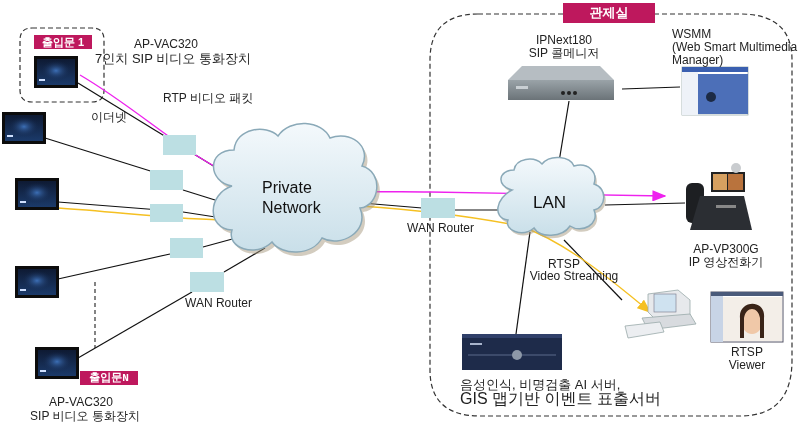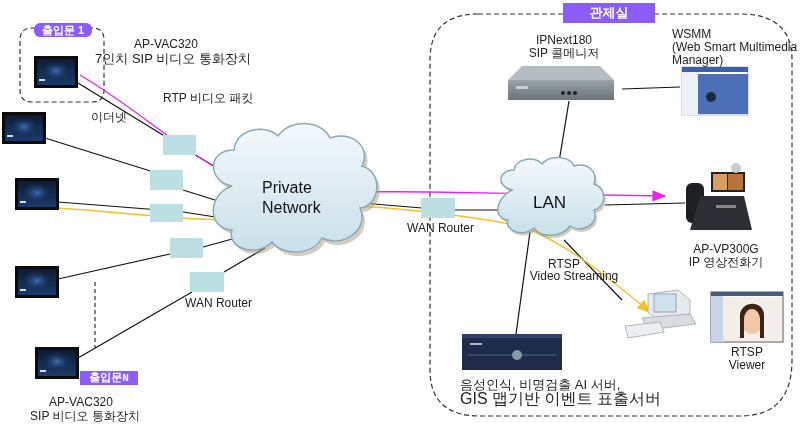--- a/index.html
+++ b/index.html
@@ -1,21 +1,21 @@
 <!DOCTYPE html>
 <html><head>
 <meta charset="utf-8">
 <style>
   html, body { margin:0; padding:0; background:#ffffff; }
   body { width:800px; height:428px; position:relative; overflow:hidden;
          font-family:"Liberation Sans", "DejaVu Sans", sans-serif; color:#222; }
   #diagram { position:absolute; left:0; top:0; width:800px; height:428px; }
   .lbl { position:absolute; font-size:11px; line-height:13px; color:#222; text-align:center; white-space:nowrap; }
   .lbl.left { text-align:left; }
-  .green-tag { position:absolute; background:#8b5cf6; color:#ffffff; font-size:11px; line-height:14px;
+  .green-tag { position:absolute; background:#be185d; color:#ffffff; font-size:11px; line-height:14px;
                text-align:center; font-weight:bold; white-space:nowrap; }
   .cloud-text { position:absolute; font-size:16px; line-height:19px; color:#111; white-space:nowrap; }
 </style>
 </head>
 <body>
 
 <svg id="diagram" viewBox="0 0 800 428" xmlns="http://www.w3.org/2000/svg">
   <defs>
     <linearGradient id="cloudGrad" x1="0" y1="0" x2="0" y2="1">
       <stop offset="0" stop-color="#f4f9fc"></stop>
@@ -147,21 +147,21 @@
   <g>
     <rect x="711" y="292" width="72" height="50" fill="#ffffff" stroke="#556" stroke-width="1"></rect>
     <rect x="711" y="292" width="72" height="4" fill="#4a5a7a"></rect>
     <rect x="711" y="296" width="12" height="46" fill="#c8d4e6"></rect>
     <rect x="723" y="297" width="59" height="44" fill="#f3eee8"></rect>
     <ellipse cx="752" cy="320" rx="11" ry="14" fill="#f0c8a8"></ellipse>
     <path d="M740,318 C738,300 766,298 764,318 L764,338 L760,338 L760,318 C758,306 746,306 744,318 L744,338 L740,338 Z" fill="#3a2418"></path>
   </g>
 </svg>
 
-<div class="green-tag" style="left:34px;top:23px;width:58px;border-radius:6px;">출입문 1</div>
+<div class="green-tag" style="left:34px;top:35px;width:58px;">출입문 1</div>
 <div class="green-tag" style="left:80px;top:371px;width:58px;font-family:Liberation Mono, monospace;">출입문N</div>
 <div class="green-tag" style="left:563px;top:3px;width:92px;font-size:13px;line-height:20px;">관제실</div>
 
 <div class="lbl" style="left:108px;top:38px;width:116px;font-size:12px;">AP-VAC320</div>
 <div class="lbl" style="left:94px;top:52px;width:158px;font-size:13px;">7인치 SIP 비디오 통화장치</div>
 <div class="lbl left" style="left:118px;top:92px;font-size:12px;margin-left:45px;">RTP 비디오 패킷</div>
 <div class="lbl left" style="left:91px;top:111px;font-size:12px;">이더넷</div>
 
 <div class="cloud-text" style="left:262px;top:178px;">Private</div>
 <div class="cloud-text" style="left:262px;top:198px;">Network</div>

